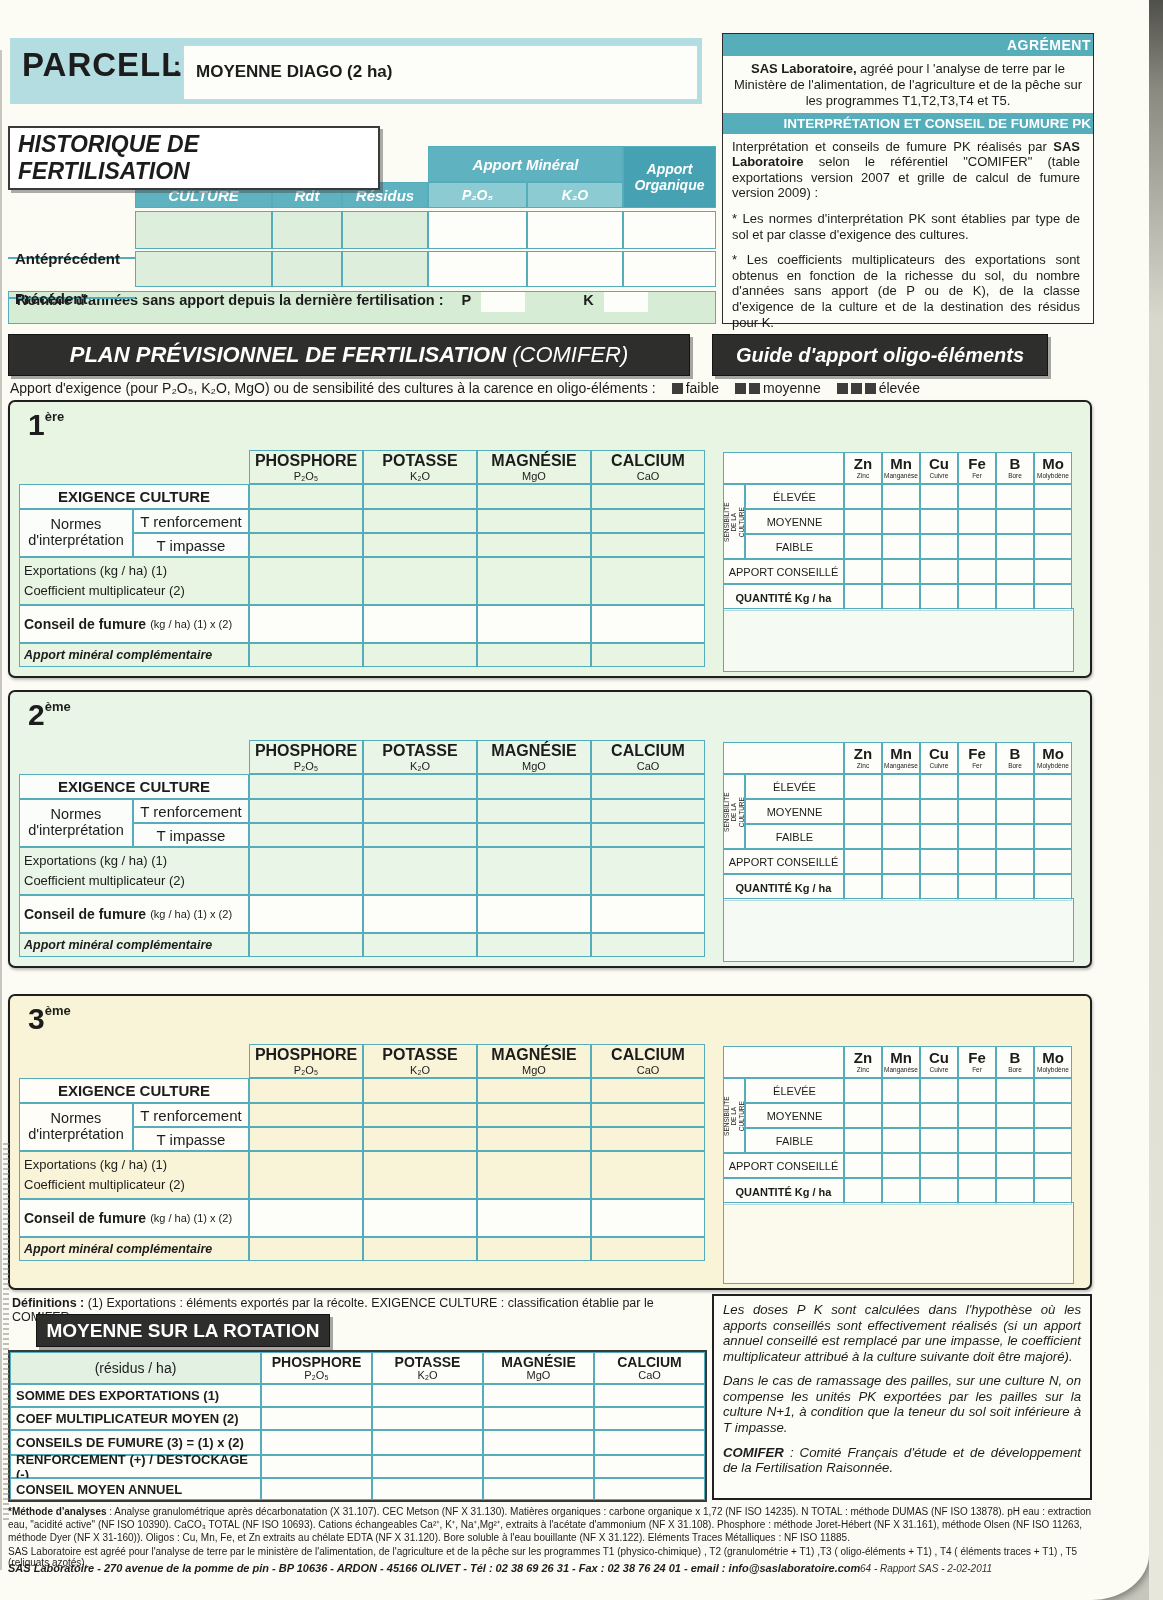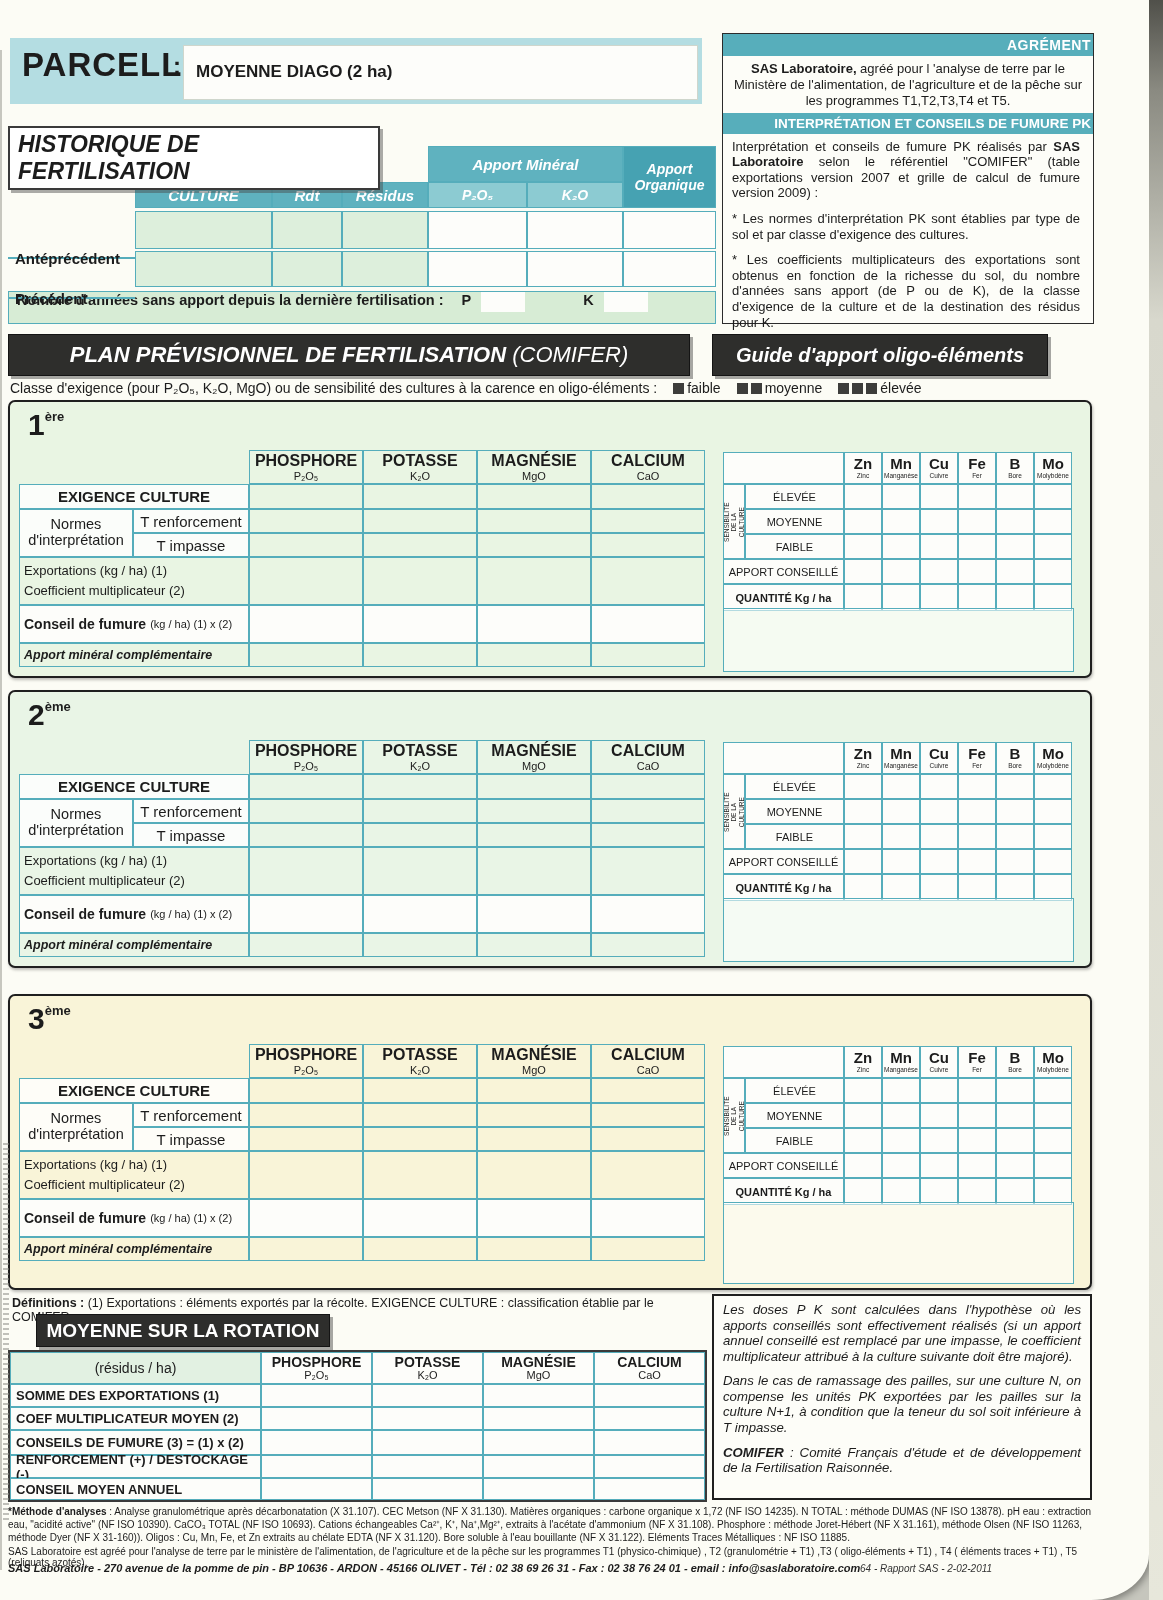--- a/index.html
+++ b/index.html
@@ -144,21 +144,21 @@
     <span class="abs" id="parcelle-label">PARCELLE</span>
     <span class="abs" id="parcelle-colon">:</span>
     <div class="abs" id="parcelle-box">
       <span class="abs" id="parcelle-value">MOYENNE DIAGO (2 ha)</span>
     </div>
   </div>
 
   <div class="abs" id="agrement">
     <div class="teal-bar" id="agrement-title">AGRÉMENT</div>
     <div id="agrement-body"><b>SAS Laboratoire,</b><span>  agréé pour l 'analyse de terre par le Ministère de l'alimentation, de l'agriculture et de la pêche sur les programmes T1,T2,T3,T4 et T5.</span></div>
-    <div class="teal-bar" id="interp-title">INTERPRÉTATION ET CONSEILS DE FUMURE PK</div>
+    <div class="teal-bar" id="interp-title">INTERPRÉTATION ET CONSEIL DE FUMURE PK</div>
     <div id="interp-body">
       <p><span>Interprétation et conseils de fumure PK réalisés par </span><b>SAS Laboratoire</b><span> selon le référentiel "COMIFER" (table exportations version 2007 et grille de calcul de fumure version 2009) :</span></p>
       <p>* Les normes d'interprétation PK sont établies par type de sol et par classe d'exigence des cultures.</p>
       <p>* Les coefficients multiplicateurs des exportations sont obtenus en fonction de la richesse du sol, du nombre d'années sans apport (de P ou de K), de la classe d'exigence de la culture et de la destination des résidus pour K.</p>
     </div>
   </div>
 
   <div class="abs" id="hist-title">HISTORIQUE DE FERTILISATION</div>
   <div class="abs" id="hist-table">
     <div class="hcell h-teal" style="grid-area:1/5/2/7">Apport Minéral</div>
@@ -193,21 +193,21 @@
     <span class="pk-box"></span>
   </div>
 
   <div class="abs banner" id="plan-banner">
     <span>PLAN PRÉVISIONNEL DE FERTILISATION</span>
         <span class="paren"> (COMIFER)</span>
   </div>
   <div class="abs banner" id="guide-banner">Guide d'apport oligo-éléments</div>
 
   <div class="abs" id="legend">
-    <span>Classe d'exigence (pour P₂O₅, K₂O, MgO) ou de sensibilité des cultures à la carence en oligo-éléments :</span>
+    <span>Apport d'exigence (pour P₂O₅, K₂O, MgO) ou de sensibilité des cultures à la carence en oligo-éléments :</span>
     <span class="leg-group">
           <span class="sq"></span>
           <span>faible</span>
         </span>
     <span class="leg-group">
           <span class="sq"></span>
           <span class="sq"></span>
           <span>moyenne</span>
         </span>
     <span class="leg-group">

